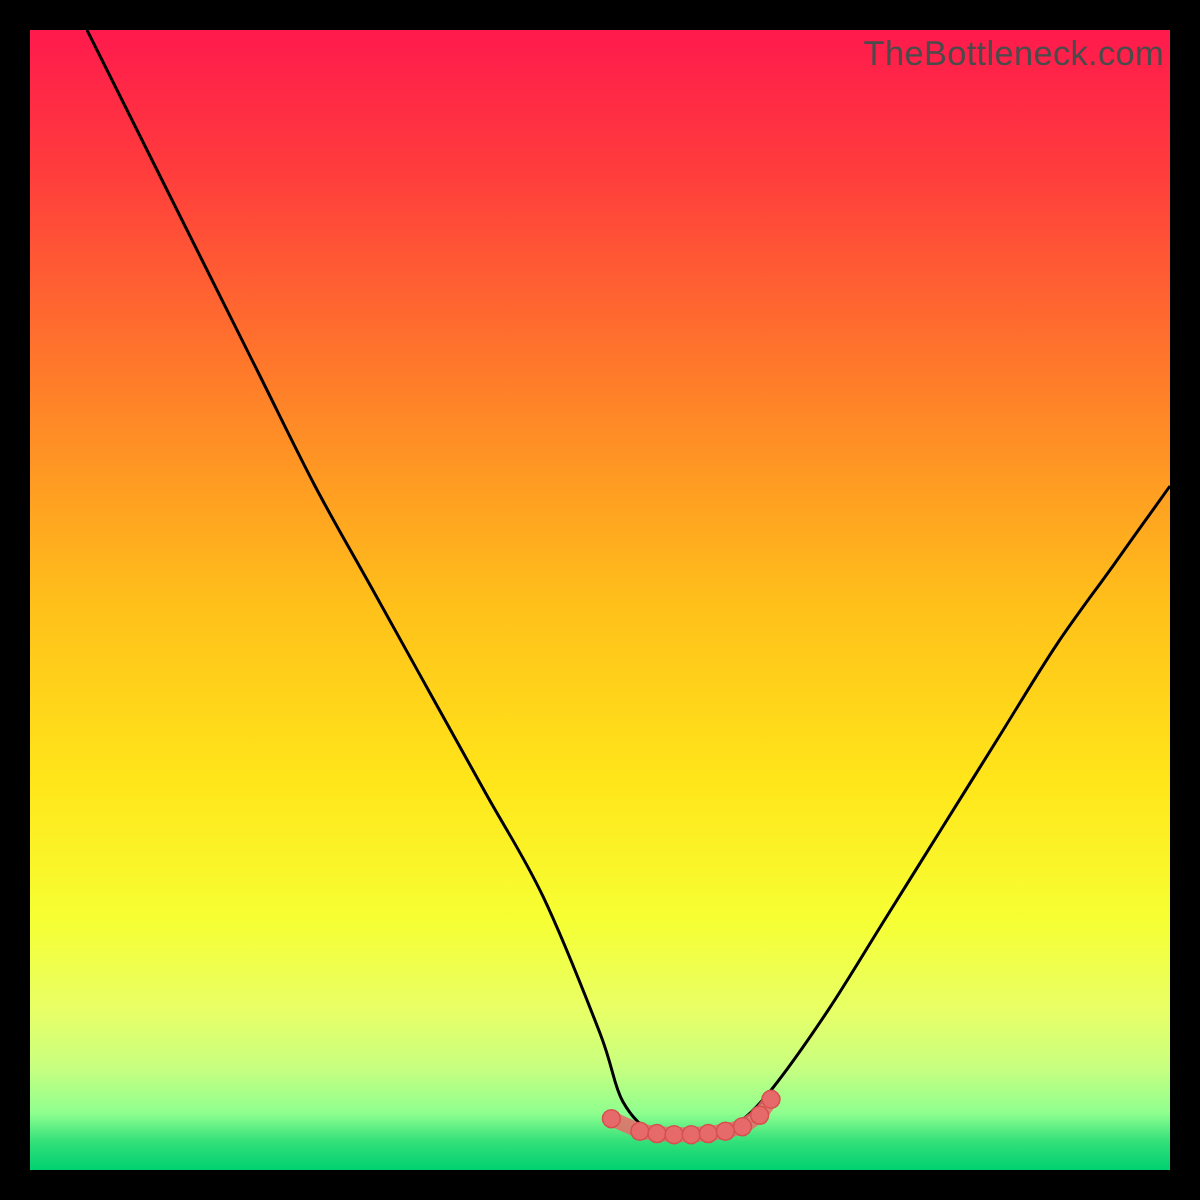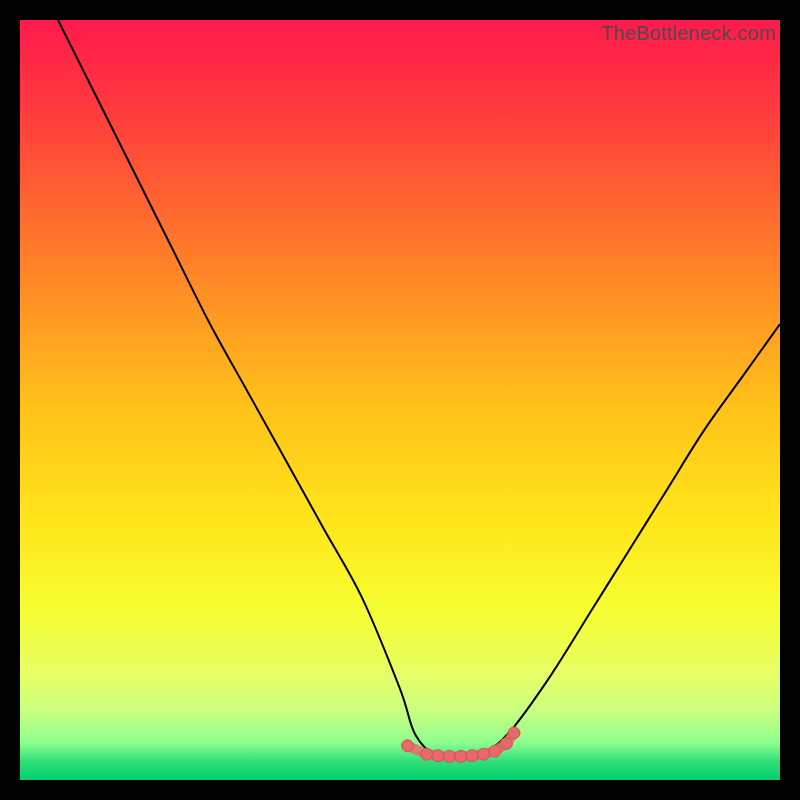--- a/index.html
+++ b/index.html
@@ -26,21 +26,21 @@
   }
   .gradient {
     position: absolute;
     inset: 0;
   }
   .watermark {
     position: absolute;
     top: 22px;
     right: 24px;
     color: #4b4b4b;
-    font-size: 20px;
+    font-size: 23px;
     font-weight: 500;
     letter-spacing: 0.2px;
     user-select: none;
   }
   svg.curve {
     position: absolute;
     inset: 0;
   }
 </style>
 </head>

